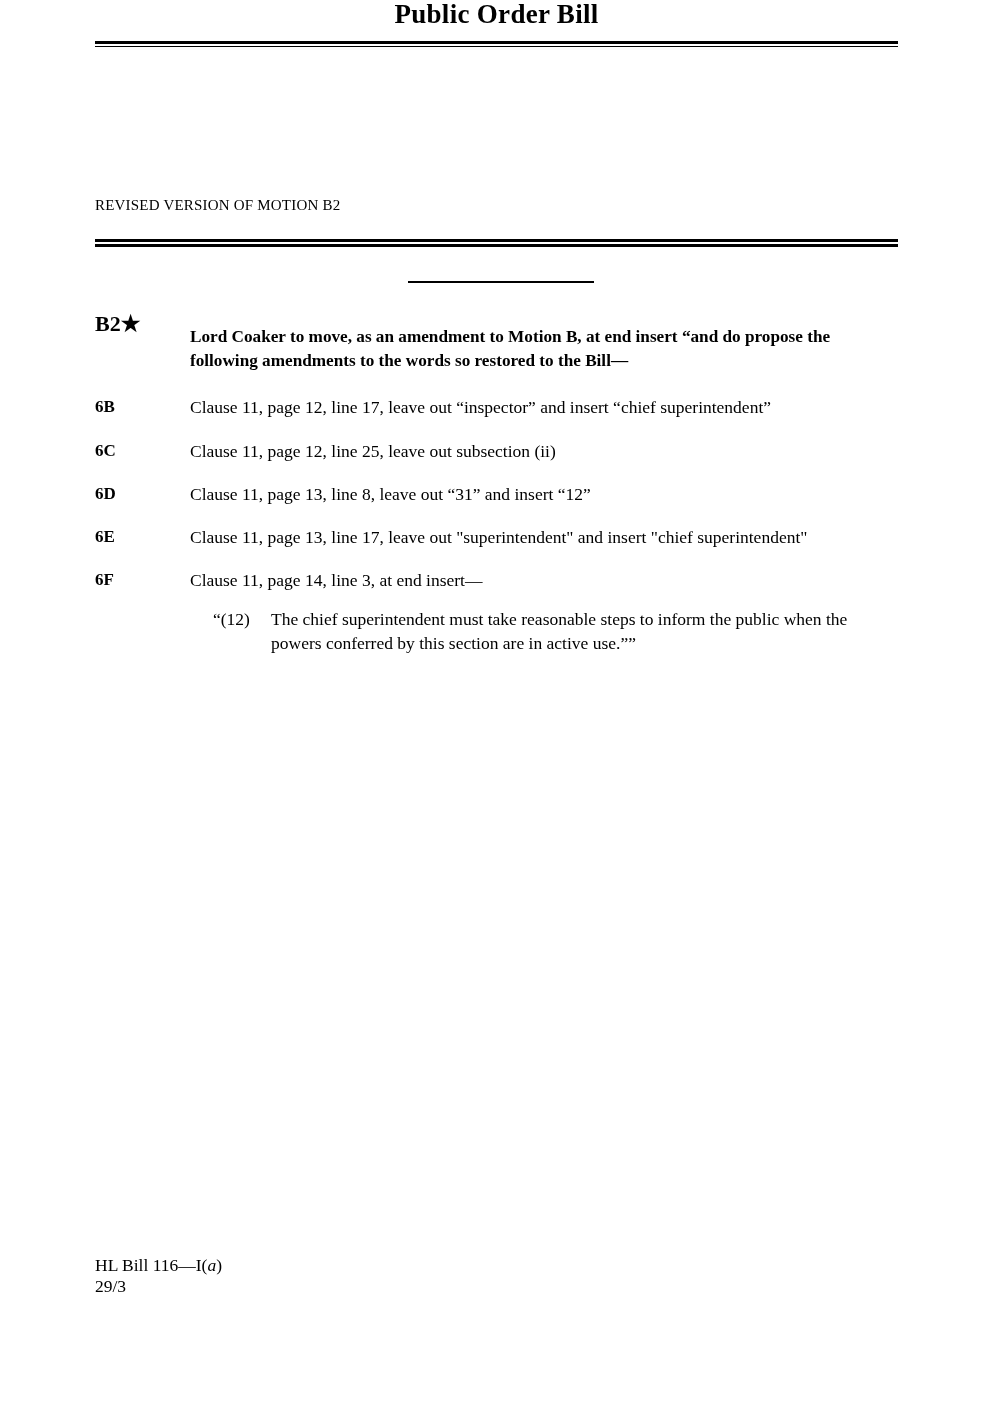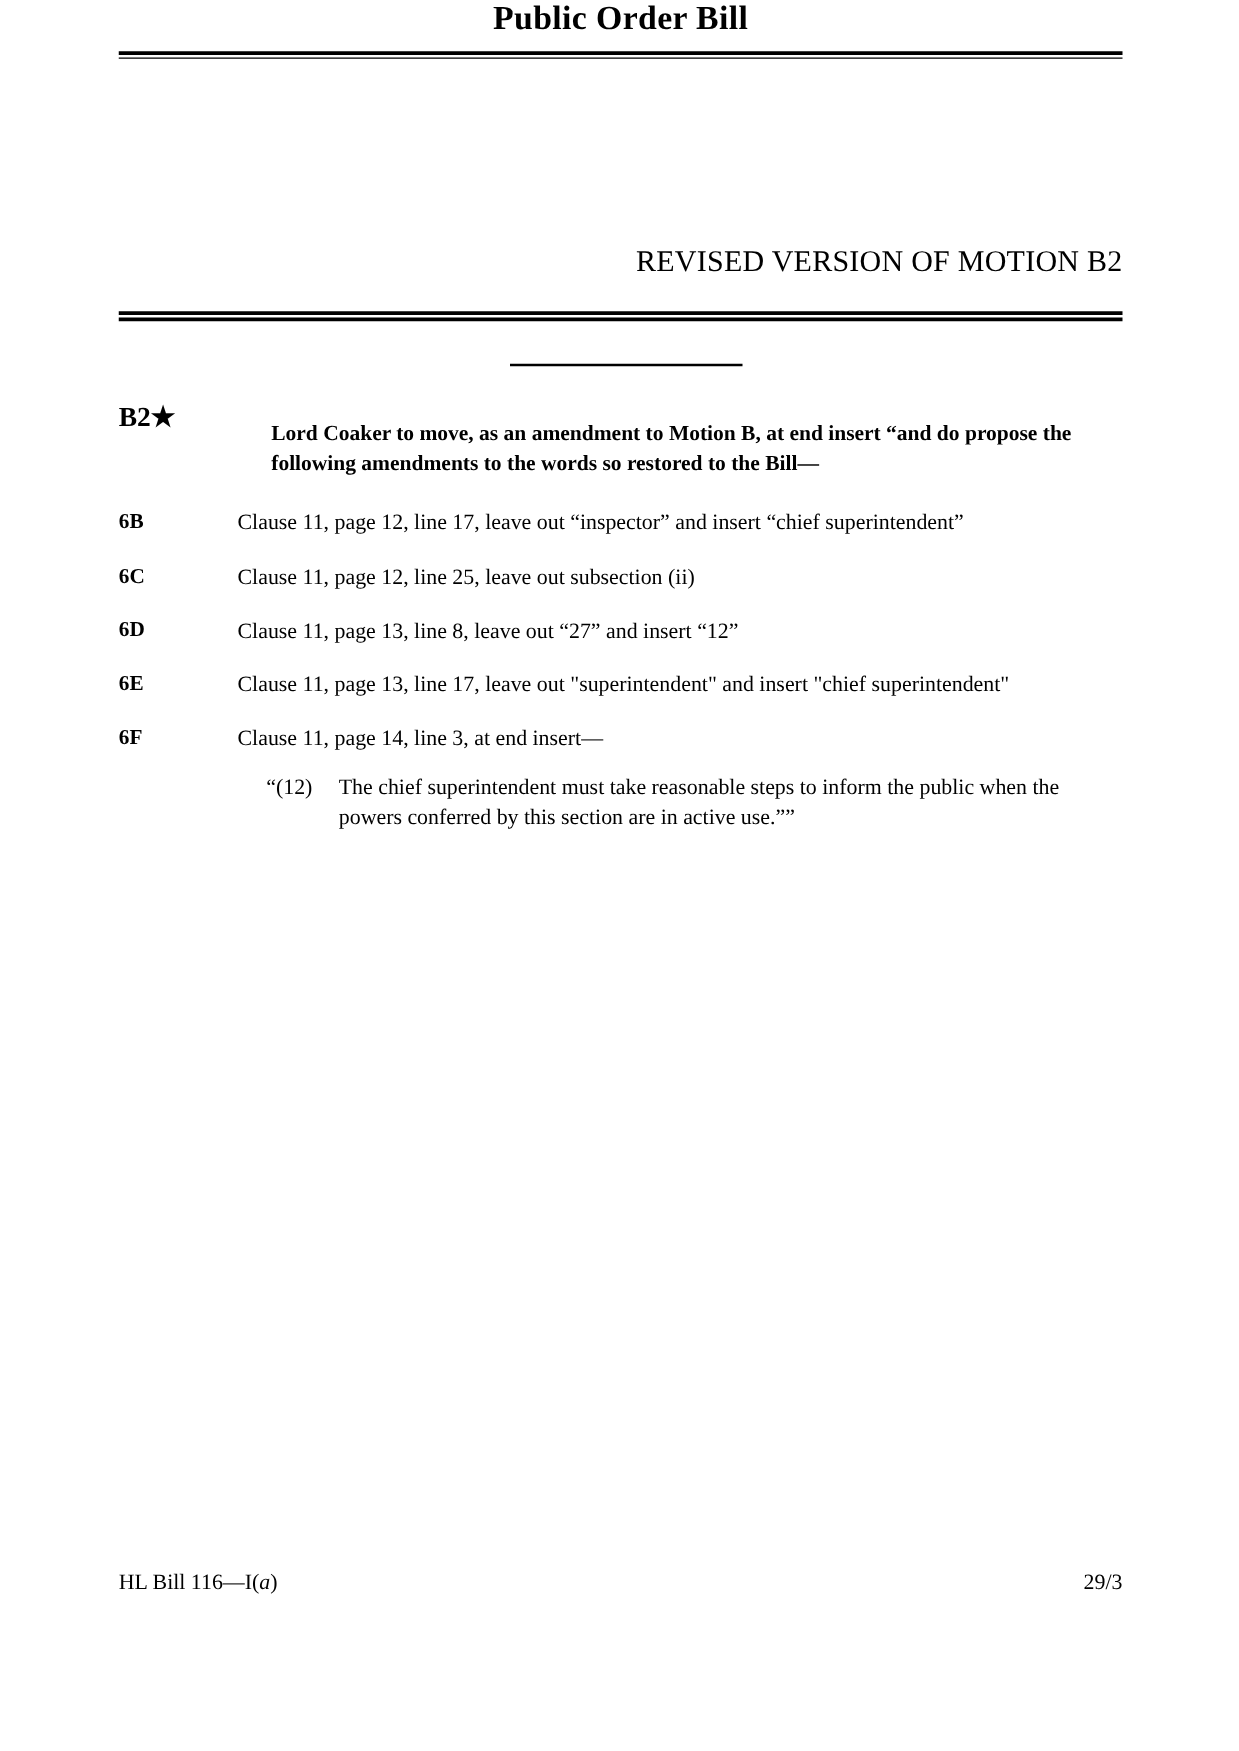--- a/index.html
+++ b/index.html
@@ -46,22 +46,22 @@
   .rule-double .gap {
     height: 2px;
   }
   .rule-double .thin {
     height: 1.6px;
     background: #000;
   }
 
   
   .motion-heading {
-    text-align: right;
-    font-size: 24px;
+    text-align: left;
+    font-size: 15px;
     font-weight: normal;
     margin: 0;
     padding-top: 150px;
     letter-spacing: 0.2px;
   }
 
   
   .note-band {
     margin-top: 25px;
     width: 100%;
@@ -105,21 +105,21 @@
 
   
   .amendments {
     margin-top: 13px;
   }
   .row {
     display: flex;
     align-items: flex-start;
     margin-bottom: 20px;
   }
-  .row.motion-row { margin-bottom: 24px; gap: 27px; }
+  .row.motion-row { margin-bottom: 24px; }
   .marker {
     flex: 0 0 95px;
     font-weight: bold;
     font-size: 17px;
     line-height: 1.33;
     white-space: nowrap;
   }
   .marker.big {
     font-size: 22px;
     line-height: 1.12;
@@ -155,23 +155,23 @@
     line-height: 1.38;
   }
 
   
   .footer {
     position: absolute;
     left: 95px;
     top: 1255px;
     width: 803px;
     display: flex;
-    justify-content: space-between;
     align-items: baseline;
     font-size: 17.5px;
+    flex-direction: column;
   }
   .footer .right { text-align: right; }
   .footer i { font-style: italic; }
 </style>
 </head>
 <body>
 
 <div class="page">
   <div class="content">
 
@@ -208,21 +208,21 @@
         <div class="body">Clause 11, page 12, line 17, leave out “inspector” and insert “chief superintendent”</div>
       </div>
 
       <div class="row">
         <div class="marker">6C</div>
         <div class="body">Clause 11, page 12, line 25, leave out subsection (ii)</div>
       </div>
 
       <div class="row">
         <div class="marker">6D</div>
-        <div class="body">Clause 11, page 13, line 8, leave out “27” and insert “12”</div>
+        <div class="body">Clause 11, page 13, line 8, leave out “31” and insert “12”</div>
       </div>
 
       <div class="row">
         <div class="marker">6E</div>
         <div class="body">Clause 11, page 13, line 17, leave out "superintendent" and insert "chief superintendent"</div>
       </div>
 
       <div class="row">
         <div class="marker">6F</div>
         <div class="body">

